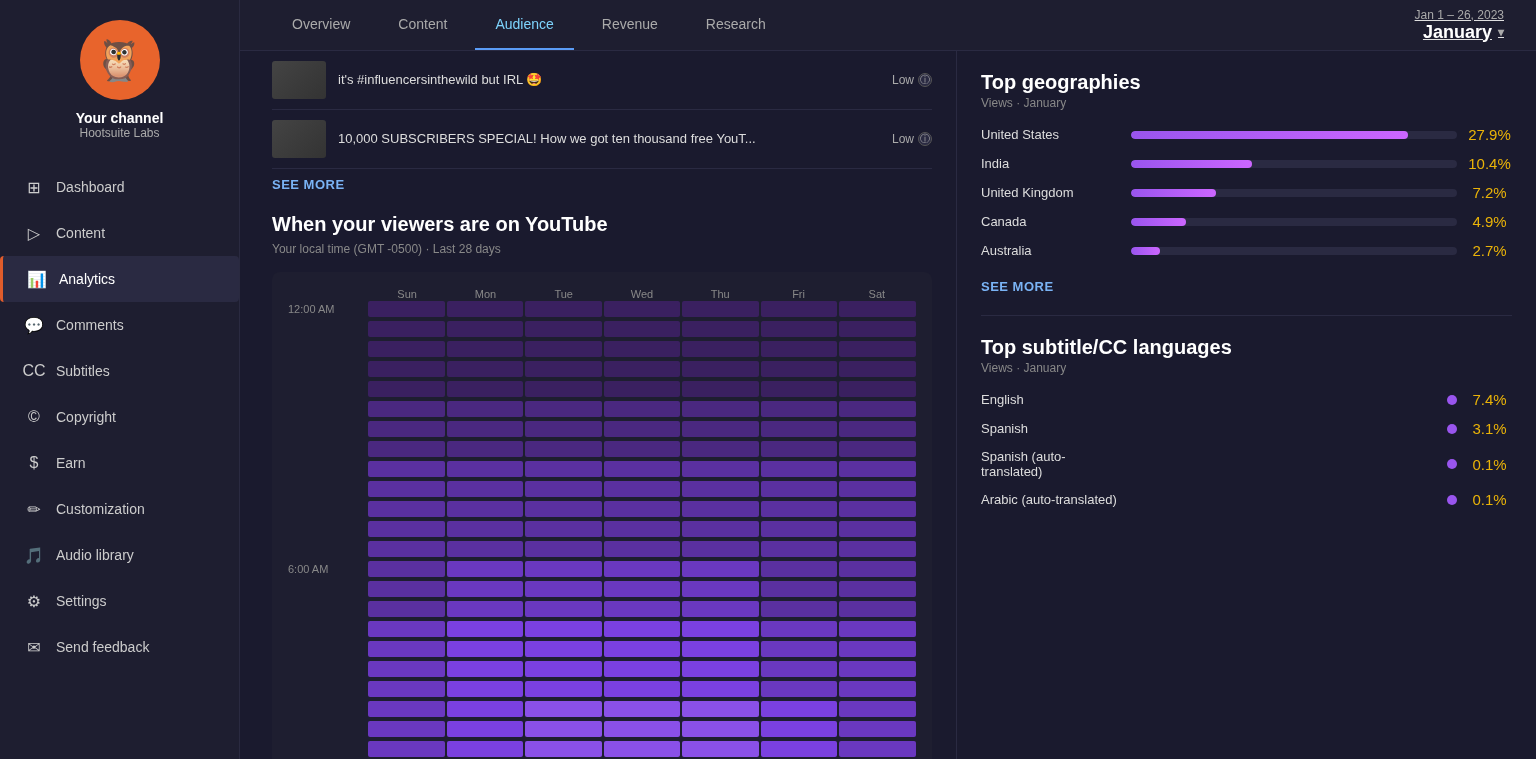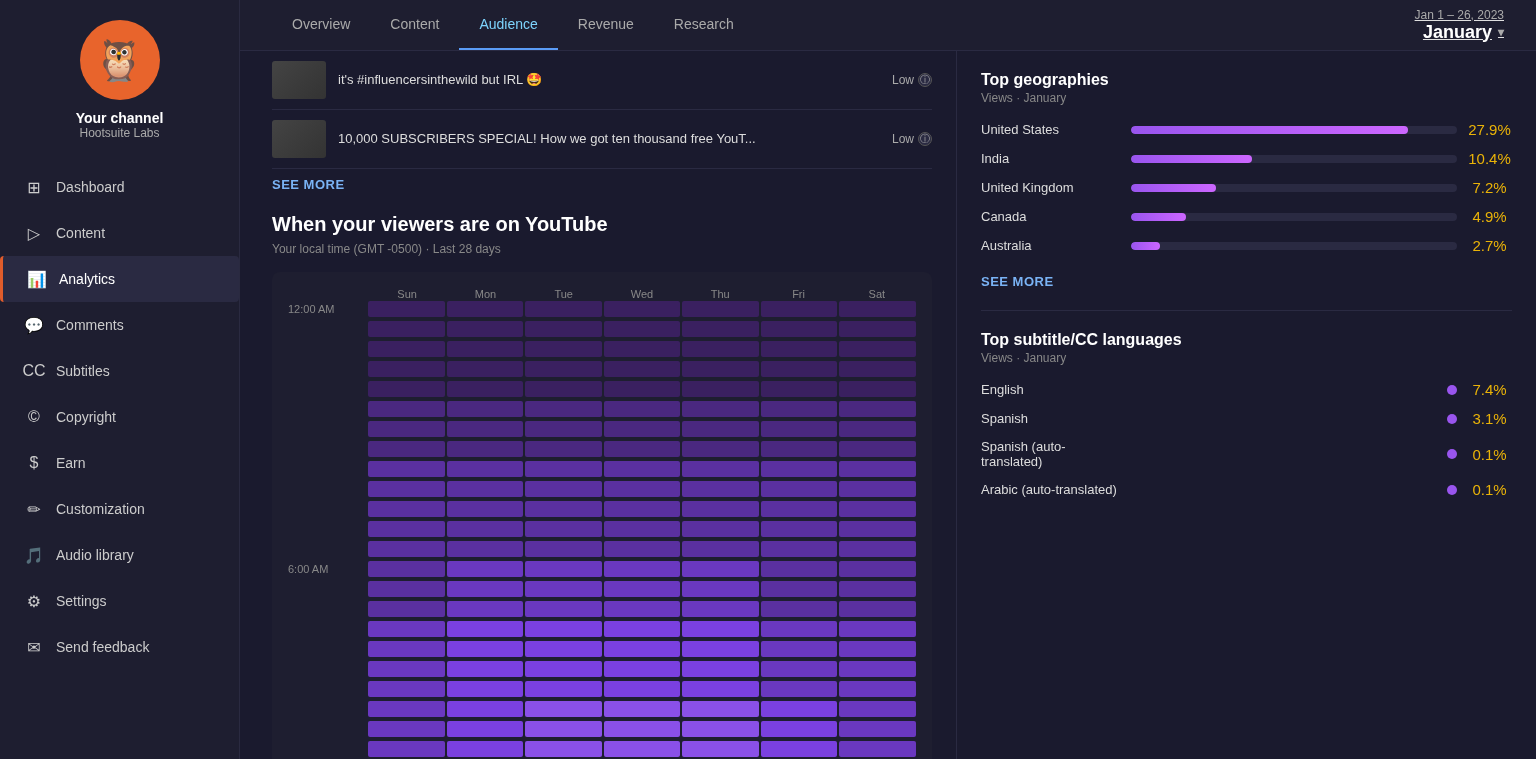--- a/index.html
+++ b/index.html
@@ -98,21 +98,21 @@
       display: flex;
       align-items: center;
       justify-content: space-between;
       padding: 0 32px;
       border-bottom: 1px solid #2a2a42;
       background: #1e1e30;
       flex-shrink: 0;
     }
     .tabs {
       display: flex;
-      gap: 0;
+      gap: 8px;
     }
     .tab {
       padding: 16px 20px;
       font-size: 14px;
       color: #aaa;
       cursor: pointer;
       border-bottom: 2px solid transparent;
       transition: color 0.15s;
     }
     .tab.active {
@@ -276,21 +276,21 @@
     }
     .h1  { background: #3a2060; }
     .h2  { background: #4a2880; }
     .h3  { background: #5a30a0; }
     .h4  { background: #6a38c0; }
     .h5  { background: #7a40e0; }
     .h6  { background: #8a50e8; }
 
     
     .geo-title {
-      font-size: 16px;
+      font-size: 20px;
       font-weight: 600;
       color: #fff;
       margin-bottom: 2px;
     }
     .geo-subtitle {
       font-size: 12px;
       color: #888;
       margin-bottom: 16px;
     }
     .bar-row {

